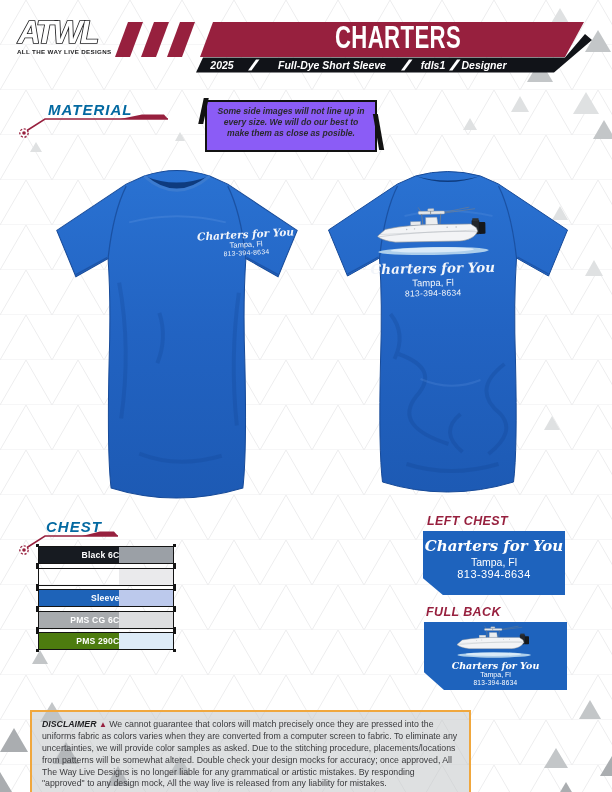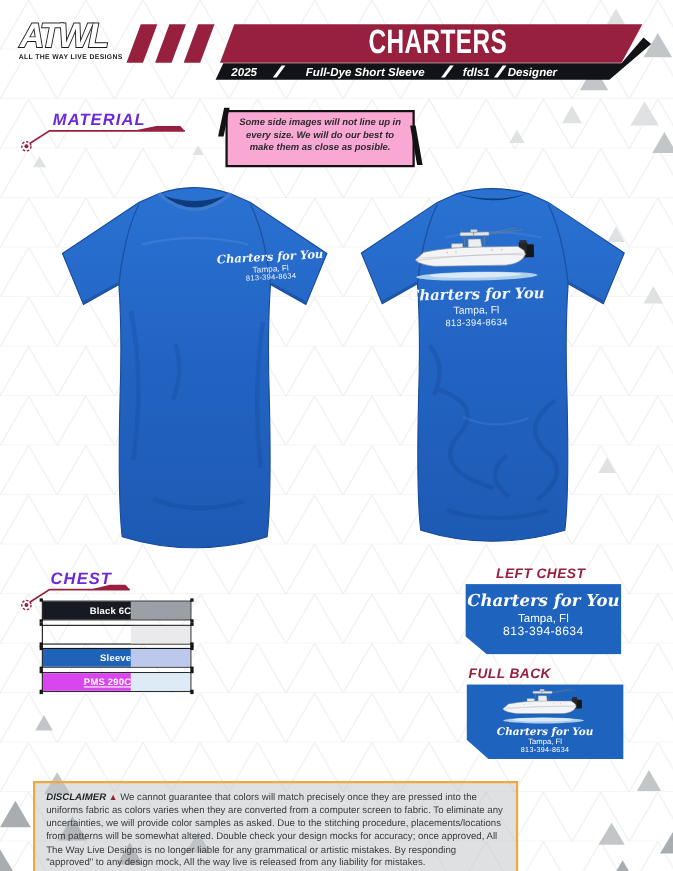--- a/index.html
+++ b/index.html
@@ -8,24 +8,24 @@
   svg{display:block;}
 
   
   .bg-pattern{position:absolute;left:0;top:0;width:612px;height:792px;}
 
   
   .header-svg{position:absolute;left:0;top:0;width:612px;height:92px;}
   .logo-svg{position:absolute;left:14px;top:10px;width:112px;height:48px;}
 
   
-  .sec-heading{position:absolute;font-style:italic;font-weight:800;letter-spacing:1px;color:#6d28d9;font-size:15px;}
+  .sec-heading{position:absolute;font-style:italic;font-weight:800;letter-spacing:1px;color:#0369a1;font-size:15px;}
   .underline-svg{position:absolute;}
 
-  .note{position:absolute;left:205px;top:100px;width:158px;min-height:40px;background:#f9a8d4;
+  .note{position:absolute;left:205px;top:100px;width:158px;min-height:40px;background:#8b5cf6;
         border:2.5px solid #121212;padding:4px 5px;text-align:center;
         font-size:8.6px;line-height:1.3;font-weight:700;font-style:italic;color:#2a2a2e;}
   .note::before{content:"";position:absolute;left:-6px;top:-4px;width:5px;height:26px;background:#121212;transform:skewX(-12deg);}
   .note::after{content:"";position:absolute;right:-6px;top:12px;width:5px;height:36px;background:#121212;transform:skewX(10deg);}
 
   
   .front-shirt{position:absolute;left:48px;top:162px;width:268px;height:342px;}
   .back-shirt{position:absolute;left:320px;top:164px;width:266px;height:332px;}
   .chest-print{position:absolute;left:191px;top:229px;width:110px;text-align:center;color:#f2f5fa;
                transform:rotate(-3deg);line-height:1.12;}
@@ -294,28 +294,38 @@
       <span class="swatch-main" style="background: rgb(30, 99, 184); color: rgb(255, 255, 255);">
           <span>Sleeve</span>
         </span>
       <span class="swatch-tint" style="background: rgb(188, 201, 236);"></span>
     </div>
     <div class="swatch">
       <i class="h tl"></i>
         <i class="h tr"></i>
         <i class="h bl"></i>
         <i class="h br"></i>
-      <span class="swatch-main" style="background: #d946ef; color: rgb(255, 255, 255); text-decoration: underline;">
+      <span class="swatch-main" style="background: rgb(168, 171, 174); color: rgb(255, 255, 255);">
+          <span>PMS CG 6C</span>
+        </span>
+      <span class="swatch-tint" style="background: rgb(221, 222, 224);"></span>
+    </div>
+    <div class="swatch">
+      <i class="h tl"></i>
+        <i class="h tr"></i>
+        <i class="h bl"></i>
+        <i class="h br"></i>
+      <span class="swatch-main" style="background: #4d7c0f; color: rgb(255, 255, 255);">
           <span>PMS 290C</span>
         </span>
       <span class="swatch-tint" style="background: rgb(221, 235, 247);"></span>
     </div>
   </div>
 
-  <div class="place-heading" style="left:427px;top:514px;margin-left:24px;">LEFT CHEST</div>
+  <div class="place-heading" style="left:427px;top:514px;">LEFT CHEST</div>
   <div class="place-box lc-box">
     <div class="script l1">Charters for You</div>
     <div class="l2">Tampa, Fl</div>
     <div class="l3">813-394-8634</div>
   </div>
 
   <div class="place-heading" style="left:426px;top:605px;">FULL BACK</div>
   <div class="place-box fb-box">
     <svg class="fb-boat" viewBox="0 0 220 96">
         <use href="#boat"></use>

